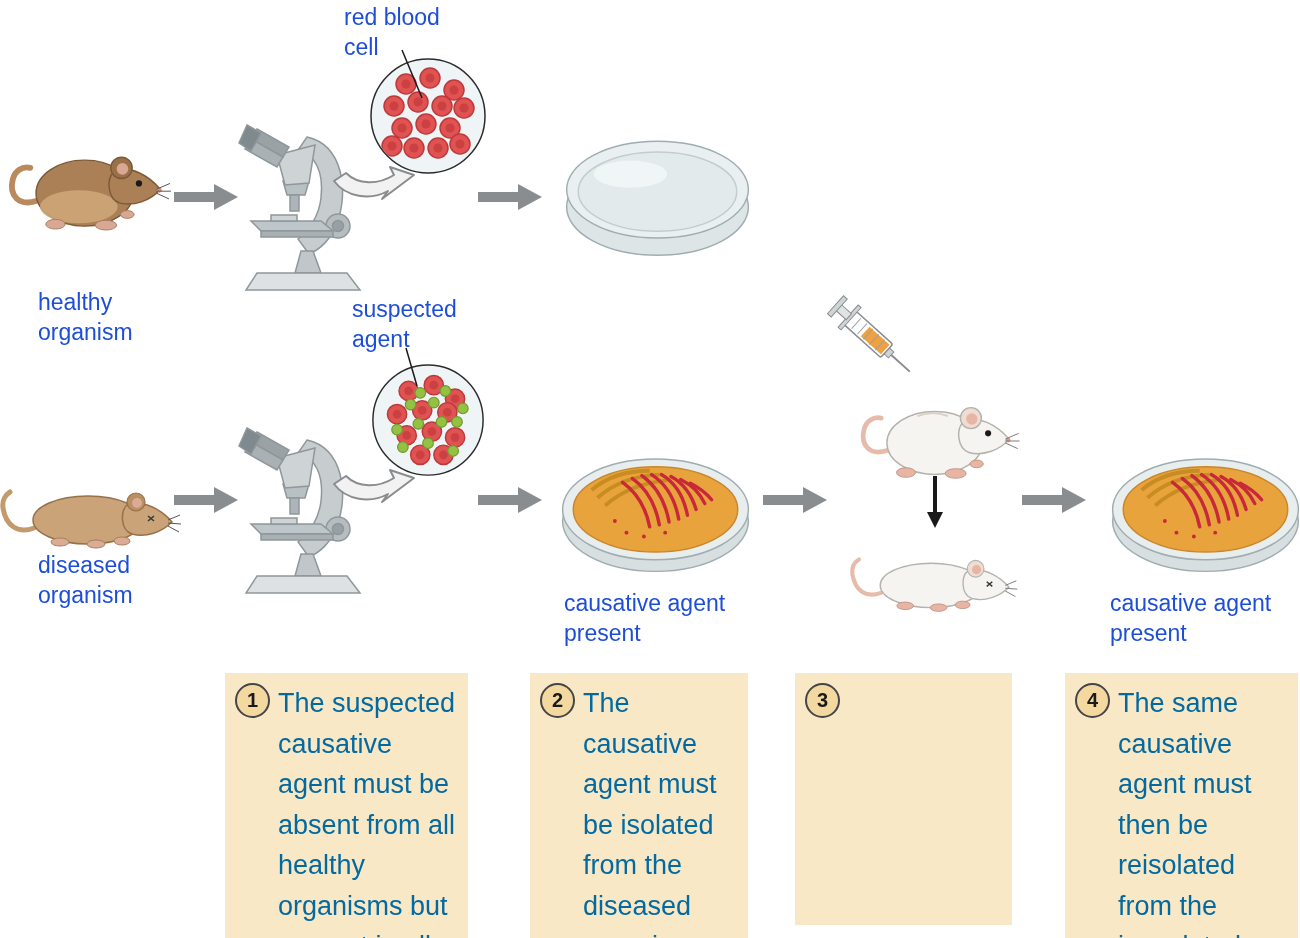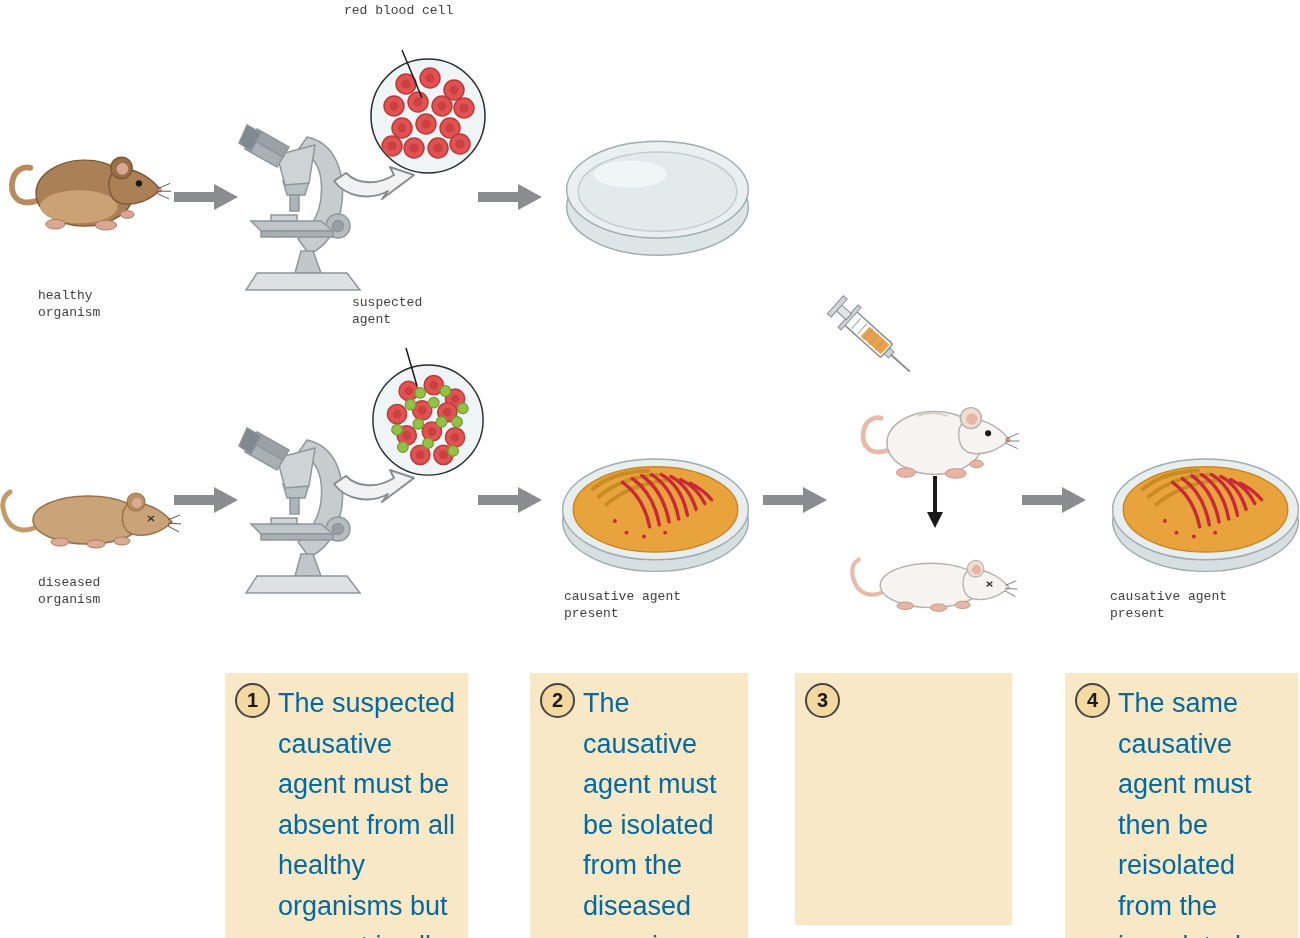--- a/index.html
+++ b/index.html
@@ -1,20 +1,20 @@
 <!DOCTYPE html>
 <html><head>
 <meta charset="utf-8">
 <style>
   * { margin:0; padding:0; box-sizing:border-box; }
   html,body { background:#ffffff; }
   body { font-family:"Liberation Sans", sans-serif; color:#231f20; }
   .canvas { position:relative; width:1300px; height:938px; background:#ffffff; overflow:hidden; }
   .abs { position:absolute; }
-  .label { font-size:13px; line-height:1.32; color:#404040;font-family:Liberation Mono, monospace; }
+  .label { font-size:23px; line-height:1.32; color:#1d4ed8; }
   .note-box {
     position:absolute;
     background:#f8e8c6;
     display:flex;
     align-items:flex-start;
     gap:8px;
     padding:10px 10px 10px 10px;
   }
   .num-circle {
     flex:0 0 auto;
@@ -144,21 +144,21 @@
     <path d="M128 46 C144 42 162 52 172 64 C162 74 146 80 132 76 C120 72 120 52 128 46 Z" fill="#cba379" stroke="#97714a" stroke-width="1.5"></path>
     <circle cx="136" cy="44" r="9" fill="#b98f63" stroke="#97714a" stroke-width="1.2"></circle>
     <circle cx="137" cy="45" r="5" fill="#dcab93"></circle>
     <path d="M148 58 l6 5 M154 58 l-6 5" stroke="#3a3a3a" stroke-width="1.6"></path>
     <ellipse cx="60" cy="84" rx="9" ry="4" fill="#dcab93" stroke="#a97c5e" stroke-width="1"></ellipse>
     <ellipse cx="96" cy="86" rx="9" ry="4" fill="#dcab93" stroke="#a97c5e" stroke-width="1"></ellipse>
     <ellipse cx="122" cy="83" rx="8" ry="4" fill="#dcab93" stroke="#a97c5e" stroke-width="1"></ellipse>
     <path d="M168 62 l12 -5 M168 65 l13 1 M168 68 l11 6" stroke="#555555" stroke-width="1" fill="none"></path>
   </svg>
 
-  <div class="abs label" style="left:38px; top:550px; width:130px;margin-top:24px;">diseased organism</div>
+  <div class="abs label" style="left:38px; top:550px; width:130px;">diseased organism</div>
 
   <svg class="abs" style="left:174px; top:487px;" width="64" height="26" viewBox="0 0 64 26">
     <path d="M0 8 H40 V0 L64 13 L40 26 V18 H0 Z" fill="#8a8d8f"></path>
   </svg>
 
   <svg class="abs" style="left:243px; top:406px;" width="125" height="190" viewBox="0 0 125 190">
     <g stroke="#8f979b" stroke-width="1.5">
       <path d="M64 34 C100 42 106 88 94 120 C88 137 76 147 66 151 L55 136 C67 127 76 112 78 95 C81 68 72 52 55 47 Z" fill="#c7cdcf"></path>
       <circle cx="95" cy="123" r="12" fill="#b6bdc0"></circle>
       <circle cx="95" cy="123" r="5.5" fill="#98a0a3"></circle>

